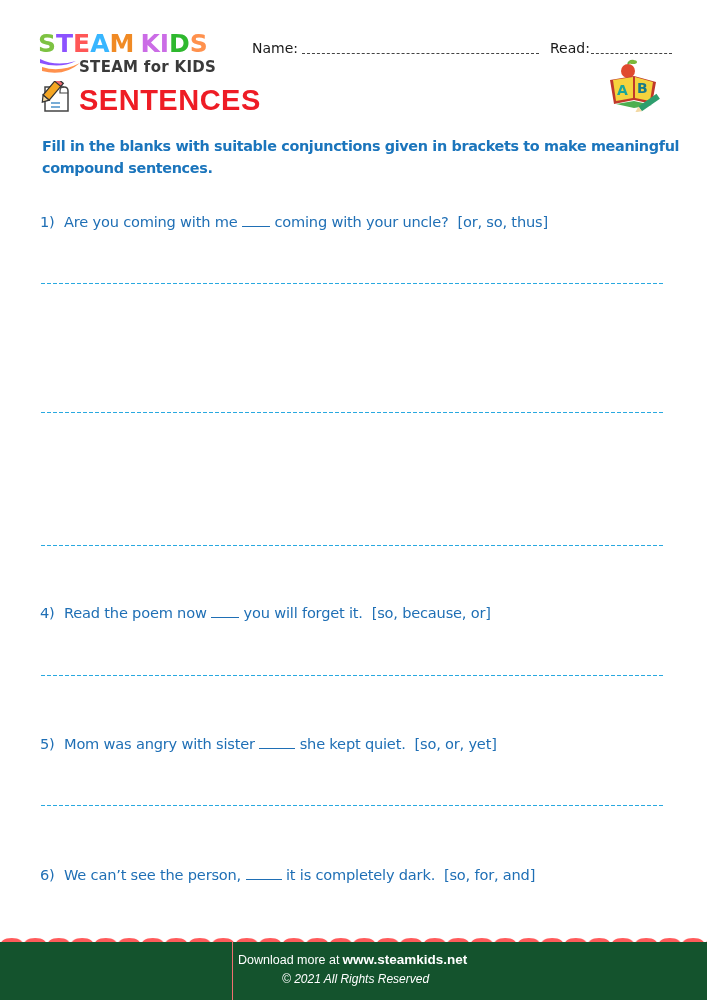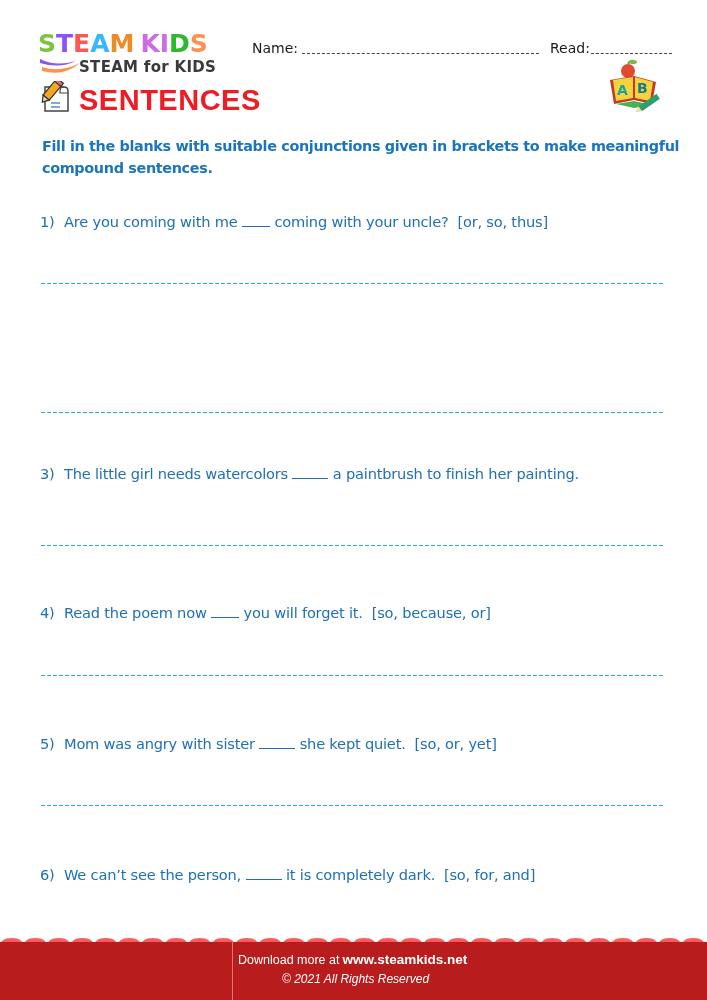--- a/index.html
+++ b/index.html
@@ -23,21 +23,21 @@
 
   .question { position:absolute; left:40px; font-family:"DejaVu Sans", sans-serif; font-size:14.6px; color:#1f6fb5; line-height:21px; letter-spacing:-0.2px; }
   .q-num { display:inline-block; width:24px; }
   .q-opts-line { padding-left:24px; }
   .blank { display:inline-block; border-bottom:1.3px solid #1f6fb5; height:12px; vertical-align:baseline; }
 
   .answer-line { position:absolute; left:41px; width:623px; height:2px;
     background-image:linear-gradient(to right,#29a9e0 0,#29a9e0 4px,transparent 4px,transparent 6px);
     background-size:6px 1.3px; background-repeat:repeat-x; }
 
-  .footer { position:absolute; left:0; top:942px; width:707px; height:58px; background:#b91c1c; }
+  .footer { position:absolute; left:0; top:942px; width:707px; height:58px; background:#14532d; }
   .scallops { position:absolute; left:0; top:935px; width:707px; height:12px; }
   .footer-divider { position:absolute; left:232px; top:0; width:1px; height:58px; background:#f07070; }
   .footer-line1 { position:absolute; left:238px; top:10px; color:#fff; font-size:12.5px; white-space:nowrap; }
   .footer-line1 .url { font-weight:bold; font-size:13.5px; margin-left:3px; }
   .footer-line2 { position:absolute; left:282px; top:30px; color:#fff; font-size:12px; font-style:italic; white-space:nowrap; }
 </style>
 </head>
 <body>
 
 <div class="logo">
@@ -90,21 +90,20 @@
 <div class="question" style="top:211px">
   <span class="q-num">1)</span><span>Are you coming with me</span> <span class="blank" style="width:28px"></span> <span>coming with your uncle?</span>&nbsp; <span>[or, so, thus]</span>
 </div>
 <div class="answer-line" style="top:283px"></div>
 
 <div class="question" style="top:331px">
 </div>
 <div class="answer-line" style="top:412px"></div>
 
 <div class="question" style="top:463px">
-  <div><span class="q-num">3)</span><span>The little girl needs watercolors</span> <span class="blank" style="width:36px"></span> <span>a paintbrush to finish her painting.</span></div>
 </div>
 <div class="answer-line" style="top:545px"></div>
 
 <div class="question" style="top:602px">
   <span class="q-num">4)</span><span>Read the poem now</span> <span class="blank" style="width:28px"></span> <span>you will forget it.</span>&nbsp; <span>[so, because, or]</span>
 </div>
 <div class="answer-line" style="top:675px"></div>
 
 <div class="question" style="top:733px">
   <span class="q-num">5)</span><span>Mom was angry with sister</span> <span class="blank" style="width:36px"></span> <span>she kept quiet.</span>&nbsp; <span>[so, or, yet]</span>

